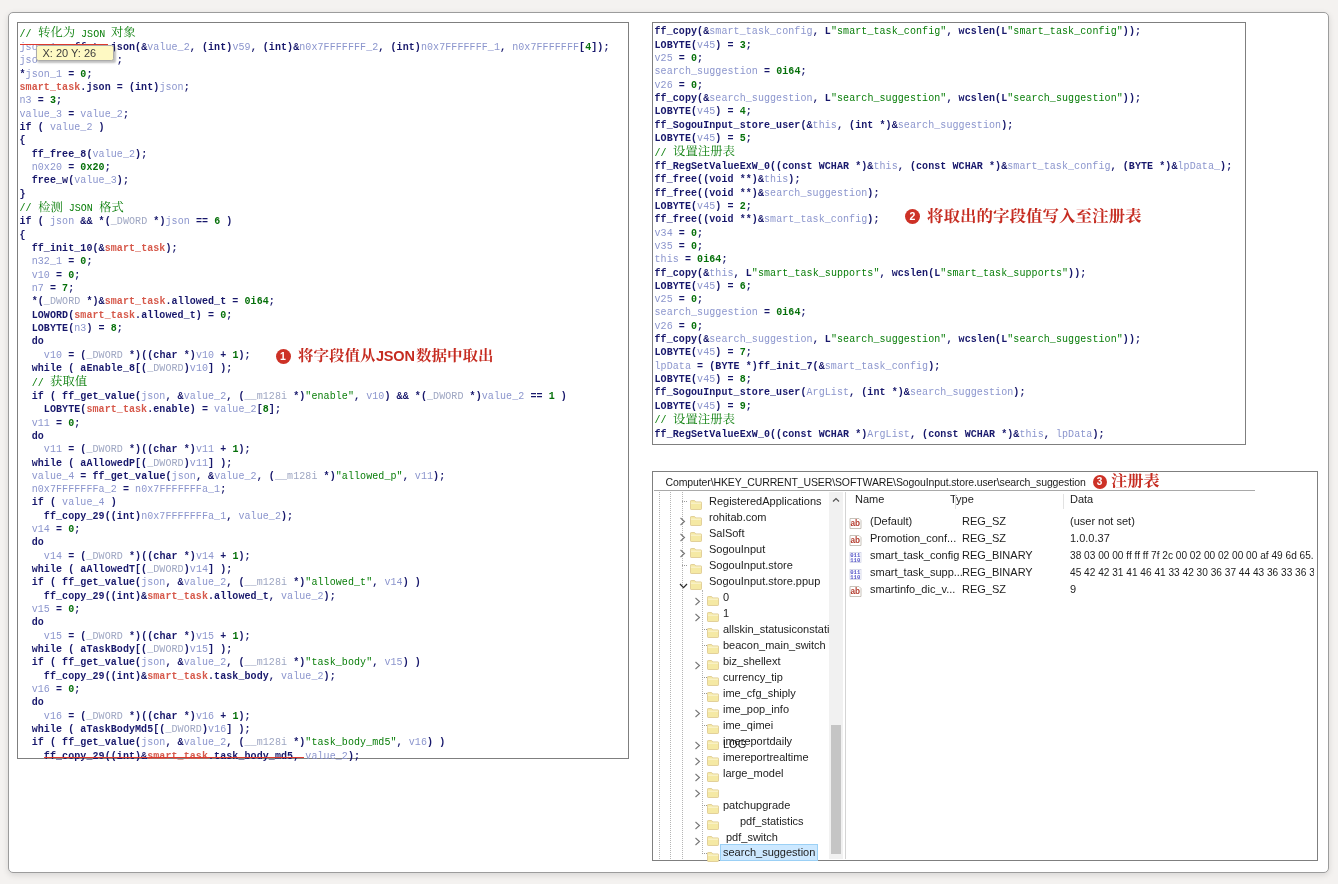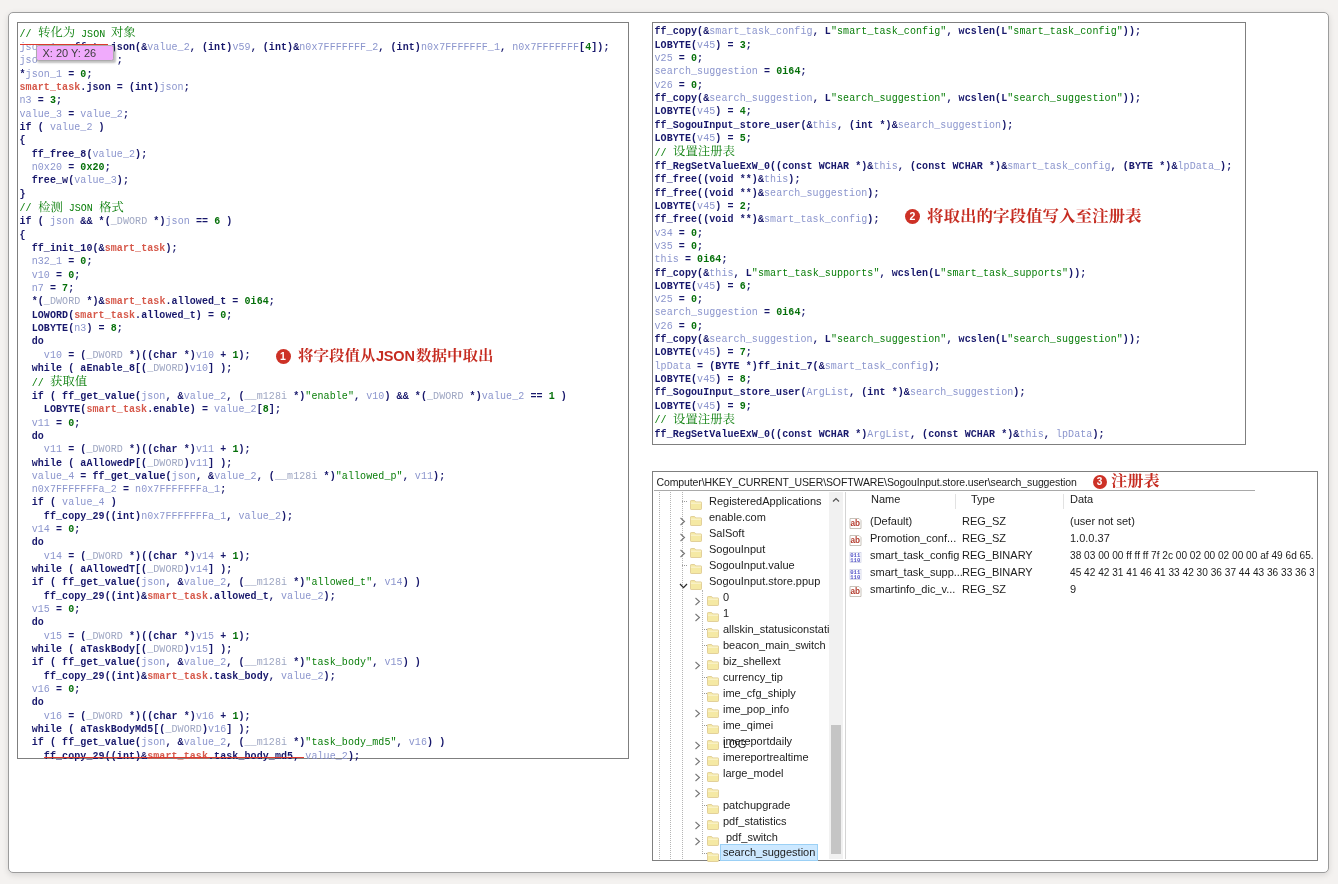--- a/index.html
+++ b/index.html
@@ -13,27 +13,27 @@
 pre.code .c{color:#087d08;font-weight:normal}
 pre.code .s{color:#087d08;font-weight:normal;font-style:normal}
 pre.code .n{color:#06700a}
 pre.code .t{color:#9ea6c2;font-weight:normal;font-style:normal}
 pre.code .v{color:#8b95cd;font-weight:normal;font-style:normal}
 pre.code .r{color:#d6584a;font-style:normal}
 pre.code b.k{font-weight:bold}
 .cj{fill:currentColor}
 pre.code svg.cj{vertical-align:-2.2px}
 .redline{position:absolute;background:#e03a2e;height:1.3px}
-.tooltip{position:absolute;left:35.5px;top:45px;width:78px;height:16px;background:#f0abfc;border:1px solid #ababab;border-radius:2.5px;box-shadow:1.5px 1.5px 2px rgba(0,0,0,.25);font-size:11px;color:#3c3c3c;line-height:14.5px;padding-left:6px;z-index:5}
+.tooltip{position:absolute;left:35.5px;top:45px;width:78px;height:16px;background:#fef9c3;border:1px solid #ababab;border-radius:2.5px;box-shadow:1.5px 1.5px 2px rgba(0,0,0,.25);font-size:11px;color:#3c3c3c;line-height:14.5px;padding-left:6px;z-index:5}
 .annot{position:absolute;display:flex;align-items:center;z-index:6;color:#c52b20;text-shadow:0 0 2px #fff,0 0 1px #fff}
 .annot .dot{flex:0 0 auto;width:15px;height:15px;border-radius:50%;background:#cd3126;color:#fff;font-size:10.5px;font-weight:bold;text-align:center;line-height:15px;text-shadow:none;margin-right:7px}
 .annot .lat{font-size:14.5px;font-weight:bold;letter-spacing:-.2px;padding:0 1px}
 .annot svg{fill:#c52b20}
 
-.addr{position:absolute;left:653.5px;top:472.5px;width:601px;height:18px;border-bottom:1px solid #a9a9a9;font-size:10.5px;letter-spacing:-.12px;color:#1c1c1c;line-height:18px;padding-left:3px;background:#fff}
+.addr{position:absolute;left:653.5px;top:472.5px;width:601px;height:18px;border-bottom:1px solid #a9a9a9;font-size:10.5px;letter-spacing:-.12px;color:#1c1c1c;line-height:18px;padding-left:12px;background:#fff}
 .tt,.vn,.vt,.vd,.hdr span{font-size:11px;color:#1c1c1c;white-space:nowrap}
 .tt{position:absolute;line-height:16px}
 .tt.sel{background:#cce8ff;outline:1px solid #9bd0f5;padding:0 2px;line-height:15px;top-margin:0}
 .tm{position:absolute}
 .tf{position:absolute}
 .dash{position:absolute;width:5px;border-top:1px dotted #9a9a9a}
 .gv{position:absolute;width:1px;border-left:1px dotted #b5b5b5}
 .treeclip{position:absolute;left:653.5px;top:491.5px;width:175.5px;height:367.5px;overflow:hidden}
 .sb{position:absolute;left:829px;top:491.5px;width:13.5px;height:367.5px;background:#f1f1f1}
 .sb .thumb{position:absolute;left:1.5px;width:10.5px;top:233px;height:129px;background:#c5c5c5}
@@ -331,21 +331,21 @@
       <rect x="0.9" y="2.6" width="10.2" height="1.2" fill="#fbf3ce"></rect>
     </svg></span>
 <span class="tt" style="left:709px;top:493px">RegisteredApplications</span>
 <span class="tm" style="left:679px;top:512px"><svg class="ch" width="7" height="9" viewBox="0 0 7 9">
       <path d="M1.5 1 L5.5 4.5 L1.5 8" fill="none" stroke="#777" stroke-width="1.1"></path>
     </svg></span>
 <span class="tf" style="left:690px;top:512px"><svg class="fld" width="12" height="10" viewBox="0 0 12 10">
       <path d="M0.5 2.2 L0.5 1.2 Q0.5 0.5 1.2 0.5 L4.3 0.5 Q4.8 0.5 5.1 1 L5.7 1.9 L11 1.9 Q11.5 1.9 11.5 2.5 L11.5 8.8 Q11.5 9.5 10.8 9.5 L1.2 9.5 Q0.5 9.5 0.5 8.8 Z" fill="#f5e9a4" stroke="#dcc68c" stroke-width="0.8"></path>
       <rect x="0.9" y="2.6" width="10.2" height="1.2" fill="#fbf3ce"></rect>
     </svg></span>
-<span class="tt" style="left:709px;top:509px">enable.com</span>
+<span class="tt" style="left:709px;top:509px">rohitab.com</span>
 <span class="tm" style="left:679px;top:528px"><svg class="ch" width="7" height="9" viewBox="0 0 7 9">
       <path d="M1.5 1 L5.5 4.5 L1.5 8" fill="none" stroke="#777" stroke-width="1.1"></path>
     </svg></span>
 <span class="tf" style="left:690px;top:528px"><svg class="fld" width="12" height="10" viewBox="0 0 12 10">
       <path d="M0.5 2.2 L0.5 1.2 Q0.5 0.5 1.2 0.5 L4.3 0.5 Q4.8 0.5 5.1 1 L5.7 1.9 L11 1.9 Q11.5 1.9 11.5 2.5 L11.5 8.8 Q11.5 9.5 10.8 9.5 L1.2 9.5 Q0.5 9.5 0.5 8.8 Z" fill="#f5e9a4" stroke="#dcc68c" stroke-width="0.8"></path>
       <rect x="0.9" y="2.6" width="10.2" height="1.2" fill="#fbf3ce"></rect>
     </svg></span>
 <span class="tt" style="left:709px;top:525px">SalSoft</span>
 <span class="tm" style="left:679px;top:544px"><svg class="ch" width="7" height="9" viewBox="0 0 7 9">
       <path d="M1.5 1 L5.5 4.5 L1.5 8" fill="none" stroke="#777" stroke-width="1.1"></path>
@@ -353,21 +353,21 @@
 <span class="tf" style="left:690px;top:544px"><svg class="fld" width="12" height="10" viewBox="0 0 12 10">
       <path d="M0.5 2.2 L0.5 1.2 Q0.5 0.5 1.2 0.5 L4.3 0.5 Q4.8 0.5 5.1 1 L5.7 1.9 L11 1.9 Q11.5 1.9 11.5 2.5 L11.5 8.8 Q11.5 9.5 10.8 9.5 L1.2 9.5 Q0.5 9.5 0.5 8.8 Z" fill="#f5e9a4" stroke="#dcc68c" stroke-width="0.8"></path>
       <rect x="0.9" y="2.6" width="10.2" height="1.2" fill="#fbf3ce"></rect>
     </svg></span>
 <span class="tt" style="left:709px;top:541px">SogouInput</span>
 <i class="dash" style="left:681.5px;top:565px"></i>
 <span class="tf" style="left:690px;top:560px"><svg class="fld" width="12" height="10" viewBox="0 0 12 10">
       <path d="M0.5 2.2 L0.5 1.2 Q0.5 0.5 1.2 0.5 L4.3 0.5 Q4.8 0.5 5.1 1 L5.7 1.9 L11 1.9 Q11.5 1.9 11.5 2.5 L11.5 8.8 Q11.5 9.5 10.8 9.5 L1.2 9.5 Q0.5 9.5 0.5 8.8 Z" fill="#f5e9a4" stroke="#dcc68c" stroke-width="0.8"></path>
       <rect x="0.9" y="2.6" width="10.2" height="1.2" fill="#fbf3ce"></rect>
     </svg></span>
-<span class="tt" style="left:709px;top:557px">SogouInput.value</span>
+<span class="tt" style="left:709px;top:557px">SogouInput.store</span>
 <span class="tm" style="left:679px;top:576px"><svg class="ch" width="9" height="8" viewBox="0 0 9 8">
       <path d="M1 2 L4.5 5.6 L8 2" fill="none" stroke="#2b2b2b" stroke-width="1.3"></path>
     </svg></span>
 <span class="tf" style="left:690px;top:576px"><svg class="fld" width="12" height="10" viewBox="0 0 12 10">
       <path d="M0.5 2.2 L0.5 1.2 Q0.5 0.5 1.2 0.5 L4.3 0.5 Q4.8 0.5 5.1 1 L5.7 1.9 L11 1.9 Q11.5 1.9 11.5 2.5 L11.5 8.8 Q11.5 9.5 10.8 9.5 L1.2 9.5 Q0.5 9.5 0.5 8.8 Z" fill="#f5e9a4" stroke="#dcc68c" stroke-width="0.8"></path>
       <rect x="0.9" y="2.6" width="10.2" height="1.2" fill="#fbf3ce"></rect>
     </svg></span>
 <span class="tt" style="left:709px;top:573px">SogouInput.store.ppup</span>
 <span class="tm" style="left:694px;top:592px"><svg class="ch" width="7" height="9" viewBox="0 0 7 9">
       <path d="M1.5 1 L5.5 4.5 L1.5 8" fill="none" stroke="#777" stroke-width="1.1"></path>
@@ -469,21 +469,21 @@
       <rect x="0.9" y="2.6" width="10.2" height="1.2" fill="#fbf3ce"></rect>
     </svg></span>
 <span class="tt" style="left:723px;top:797px">patchupgrade</span>
 <span class="tm" style="left:694px;top:816px"><svg class="ch" width="7" height="9" viewBox="0 0 7 9">
       <path d="M1.5 1 L5.5 4.5 L1.5 8" fill="none" stroke="#777" stroke-width="1.1"></path>
     </svg></span>
 <span class="tf" style="left:707px;top:816px"><svg class="fld" width="12" height="10" viewBox="0 0 12 10">
       <path d="M0.5 2.2 L0.5 1.2 Q0.5 0.5 1.2 0.5 L4.3 0.5 Q4.8 0.5 5.1 1 L5.7 1.9 L11 1.9 Q11.5 1.9 11.5 2.5 L11.5 8.8 Q11.5 9.5 10.8 9.5 L1.2 9.5 Q0.5 9.5 0.5 8.8 Z" fill="#f5e9a4" stroke="#dcc68c" stroke-width="0.8"></path>
       <rect x="0.9" y="2.6" width="10.2" height="1.2" fill="#fbf3ce"></rect>
     </svg></span>
-<span class="tt" style="left:723px;top:813px">pdf_statistics</span>
+<span class="tt" style="left:740px;top:813px">pdf_statistics</span>
 <span class="tm" style="left:694px;top:832px"><svg class="ch" width="7" height="9" viewBox="0 0 7 9">
       <path d="M1.5 1 L5.5 4.5 L1.5 8" fill="none" stroke="#777" stroke-width="1.1"></path>
     </svg></span>
 <span class="tf" style="left:707px;top:832px"><svg class="fld" width="12" height="10" viewBox="0 0 12 10">
       <path d="M0.5 2.2 L0.5 1.2 Q0.5 0.5 1.2 0.5 L4.3 0.5 Q4.8 0.5 5.1 1 L5.7 1.9 L11 1.9 Q11.5 1.9 11.5 2.5 L11.5 8.8 Q11.5 9.5 10.8 9.5 L1.2 9.5 Q0.5 9.5 0.5 8.8 Z" fill="#f5e9a4" stroke="#dcc68c" stroke-width="0.8"></path>
       <rect x="0.9" y="2.6" width="10.2" height="1.2" fill="#fbf3ce"></rect>
     </svg></span>
 <span class="tt" style="left:726px;top:829px">pdf_switch</span>
 <i class="dash" style="left:701.5px;top:853px"></i>
 <span class="tf" style="left:707px;top:848px"><svg class="fld" width="12" height="10" viewBox="0 0 12 10">
@@ -492,22 +492,22 @@
     </svg></span>
 <span class="tt sel" style="left:721px;top:845px">search_suggestion</span>
 <div class="sb">
     <svg style="position:absolute;left:3px;top:5px" width="8" height="6" viewBox="0 0 8 6">
       <path d="M1 4.5 L4 1.5 L7 4.5" fill="none" stroke="#555" stroke-width="1.2"></path>
     </svg>
     <div class="thumb"></div>
   </div>
 <div class="split"></div>
 <div class="hdr">
-    <span style="left:24px">Name</span>
-    <span style="left:124px">Type</span>
+    <span style="left:8px">Name</span>
+    <span style="left:103px">Type</span>
     <span style="left:223px">Data</span>
   </div>
 <div class="hsep" style="left:955px"></div>
 <div class="hsep" style="left:1063px"></div>
 <div class="vrow" style="top:513px">
     <span class="vi"><svg class="vic" width="13" height="11" viewBox="0 0 13 11">
         <path d="M1 .5 H10 L12 2.5 V10.5 H1 Z" fill="#fff" stroke="#b9b2a8" stroke-width=".8"></path>
         <text x="1.4" y="8" font-family="Liberation Sans" font-size="8.2" font-weight="bold" fill="#b33c2e">ab</text>
       </svg></span>
     <span class="vn">(Default)</span>

